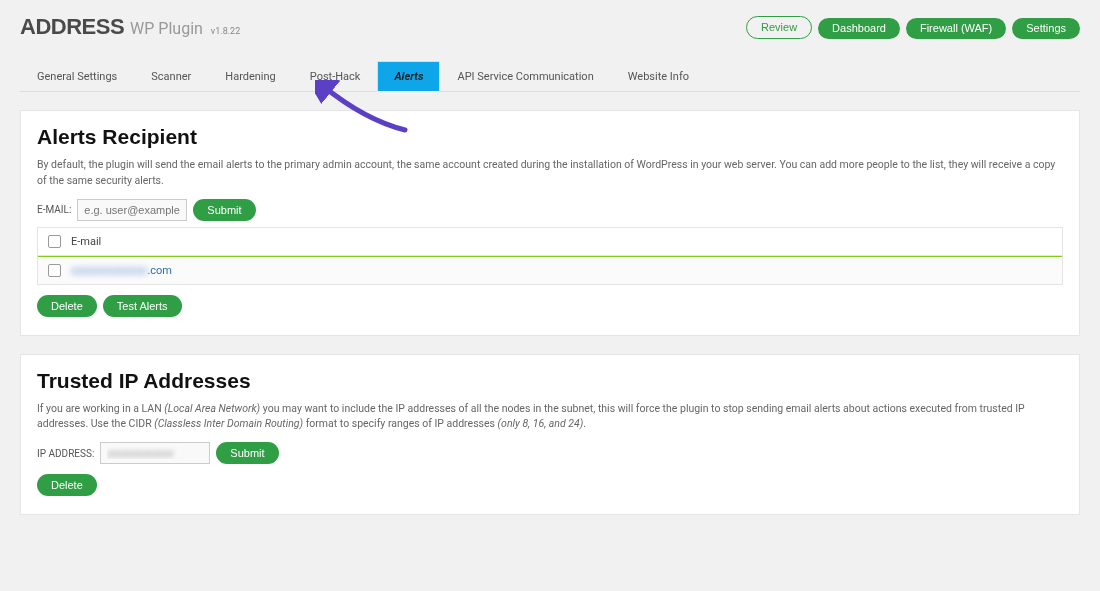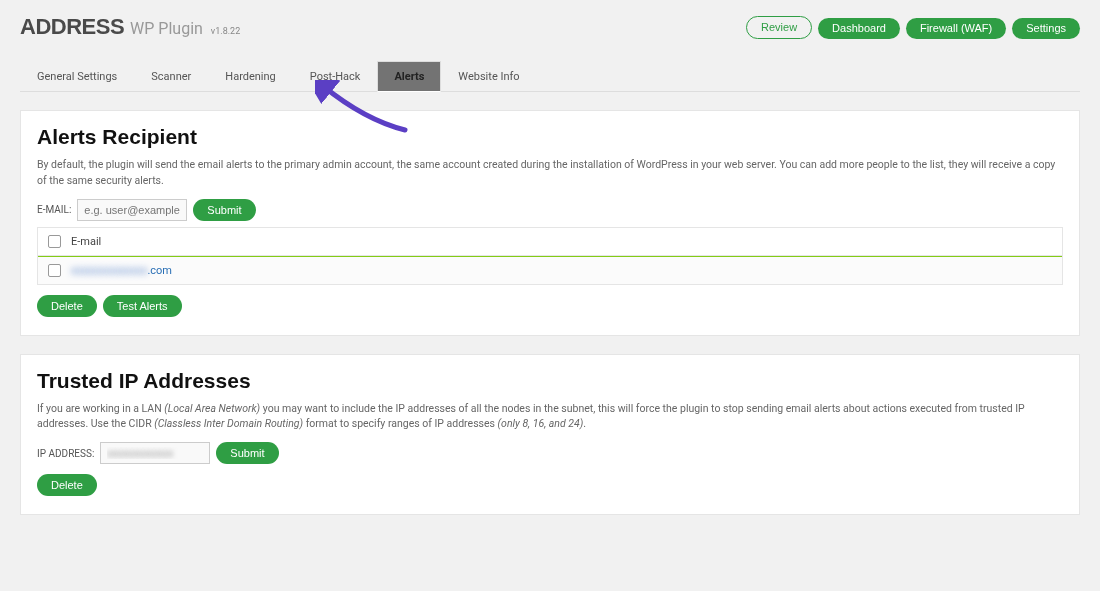--- a/index.html
+++ b/index.html
@@ -34,22 +34,22 @@
     .tabs {
       display:flex; margin:10px 20px 0 20px; border-bottom:1px solid #ddd;
       background:transparent;
     }
     .tab {
       padding:8px 16px; font-size:11px; color:#555; cursor:pointer;
       border:1px solid transparent; border-bottom:none; background:transparent;
       position:relative; top:1px;
     }
     .tab.active {
-      border-color:#ddd; border-bottom:1px solid #fff; background:#737373;
-      font-weight:700; color:#222;
+      border-color:#ddd; border-bottom:1px solid #fff; background:#0ea5e9;
+      font-weight:700; color:#222;font-style:italic;
     }
     .panel {
       background:#fff; margin:18px 20px; border:1px solid #e5e5e5;
       padding:14px 16px 18px 16px;
     }
     .panel h2 {
       font-size:21px; font-weight:900; color:#111; margin-bottom:8px;
       font-family: Arial, Helvetica, sans-serif;
     }
     .desc { font-size:10.5px; color:#666; margin-bottom:10px; line-height:1.5;}
@@ -111,20 +111,21 @@
     <button class="pill solid">Settings</button>
   </div>
 </div>
 
 <div class="tabs">
   <div class="tab">General Settings</div>
   <div class="tab">Scanner</div>
   <div class="tab">Hardening</div>
   <div class="tab">Post-Hack</div>
   <div class="tab active">Alerts</div>
+  <div class="tab">API Service Communication</div>
   <div class="tab">Website Info</div>
 </div>
 
 <svg class="arrow" width="100" height="60">
   <defs>
     <marker id="ah" markerWidth="10" markerHeight="10" refX="2" refY="3" orient="auto">
       <path d="M0,0 L0,6 L8,3 z" fill="#5b3fc4"></path>
     </marker>
   </defs>
   <path d="M90,50 Q50,40 8,6" stroke="#5b3fc4" stroke-width="5" fill="none" marker-end="url(#ah)" stroke-linecap="round"></path>

